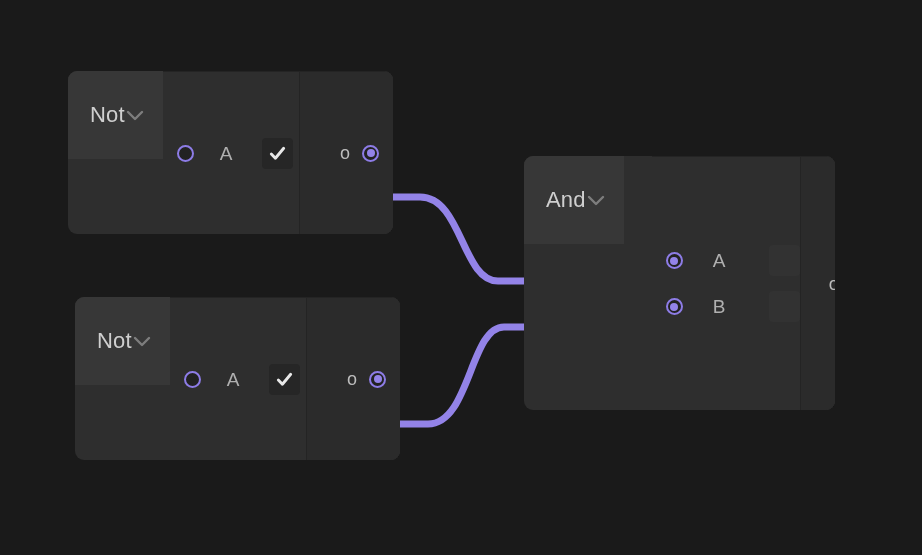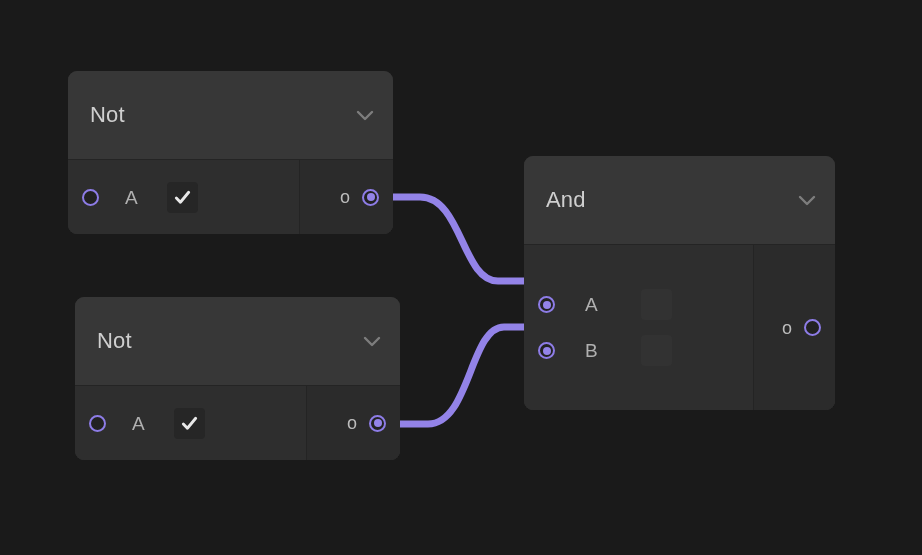--- a/index.html
+++ b/index.html
@@ -37,21 +37,21 @@
   }
 
   
   .node {
     position: absolute;
     z-index: 2;
     border-radius: 9px;
     background: #2e2e2e;
     overflow: hidden;
     display: flex;
-    flex-direction: column;
+    flex-direction: row;
   }
 
   .node-header {
     background: #373737;
     display: flex;
     align-items: center;
     justify-content: space-between;
     padding: 0 18px 0 22px;
     flex: 0 0 auto;
   }
@@ -184,21 +184,21 @@
   #node-not-1 .node-header { height: 88px; }
   #node-not-1 .outputs-col { width: 93px; }
 
   #node-not-2 {
     left: 75px;  top: 297px; width: 325px; height: 163px;
   }
   #node-not-2 .node-header { height: 88px; }
   #node-not-2 .outputs-col { width: 93px; }
 
   #node-and {
-    left: 524px; top: 156px; width: 311px; height: 254px;
+    left: 524px; top: 156px; width: 311px; height: 254px; gap: 28px;
   }
   #node-and .node-header { height: 88px; }
   #node-and .outputs-col { width: 81px; }
   #node-and .port-label { margin-left: 30px; }
 </style>
 </head>
 <body>
 
 <div id="canvas">
 

